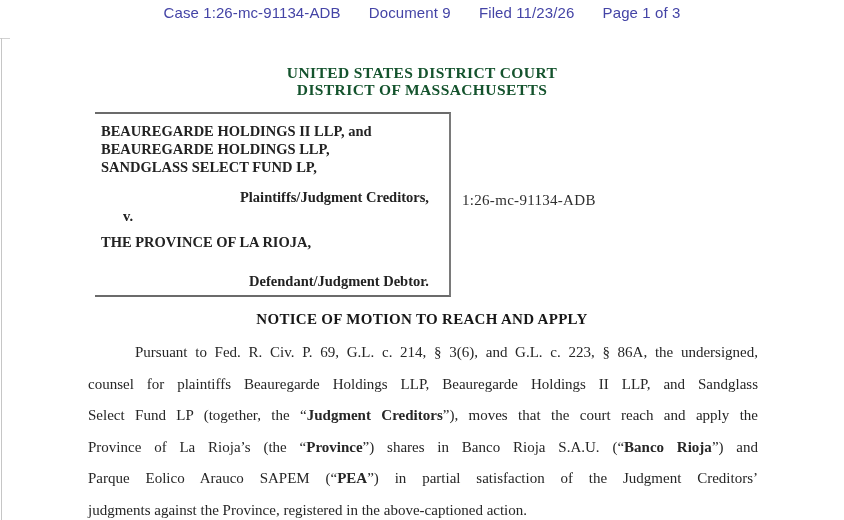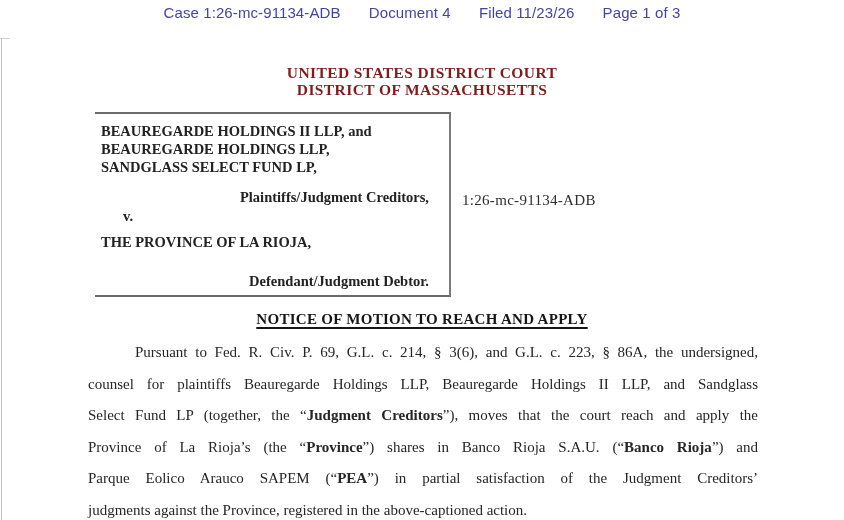--- a/index.html
+++ b/index.html
@@ -50,21 +50,21 @@
   }
   
   #court-header {
     position: absolute;
     top: 64px;
     left: 0;
     right: 0;
     text-align: center;
     font-size: 15.5px;
     font-weight: bold;
-    color: #7f1d1d;
+    color: #14532d;
     line-height: 17px;
     letter-spacing: 0.4px;
   }
   
   #caption-box {
     position: absolute;
     left: 95px;
     top: 112px;
     width: 356px;
     height: 185px;
@@ -105,21 +105,20 @@
   
   #motion-title {
     position: absolute;
     top: 311px;
     left: 0;
     right: 0;
     text-align: center;
     font-size: 15px;
     font-weight: bold;
     color: #161616;
-    text-decoration: underline;
     text-underline-offset: 3px;
     text-decoration-thickness: 1.5px;
     letter-spacing: 0.3px;
   }
   
   #body-text {
     position: absolute;
     left: 88px;
     top: 337px;
     width: 670px;
@@ -138,21 +137,21 @@
 </head>
 <body>
 
 <div id="page">
 
   <div id="page-edge-top"></div>
   <div id="page-edge-left"></div>
 
   <div id="stamp-header" style="color: rgb(68, 68, 166);">
     <span>Case 1:26-mc-91134-ADB</span>
-    <span>Document 4</span>
+    <span>Document 9</span>
     <span>Filed 11/23/26</span>
     <span>Page 1 of 3</span>
   </div>
 
   <div id="court-header">
     <div>UNITED STATES DISTRICT COURT</div>
     <div>DISTRICT OF MASSACHUSETTS</div>
   </div>
 
   <div id="caption-box">

